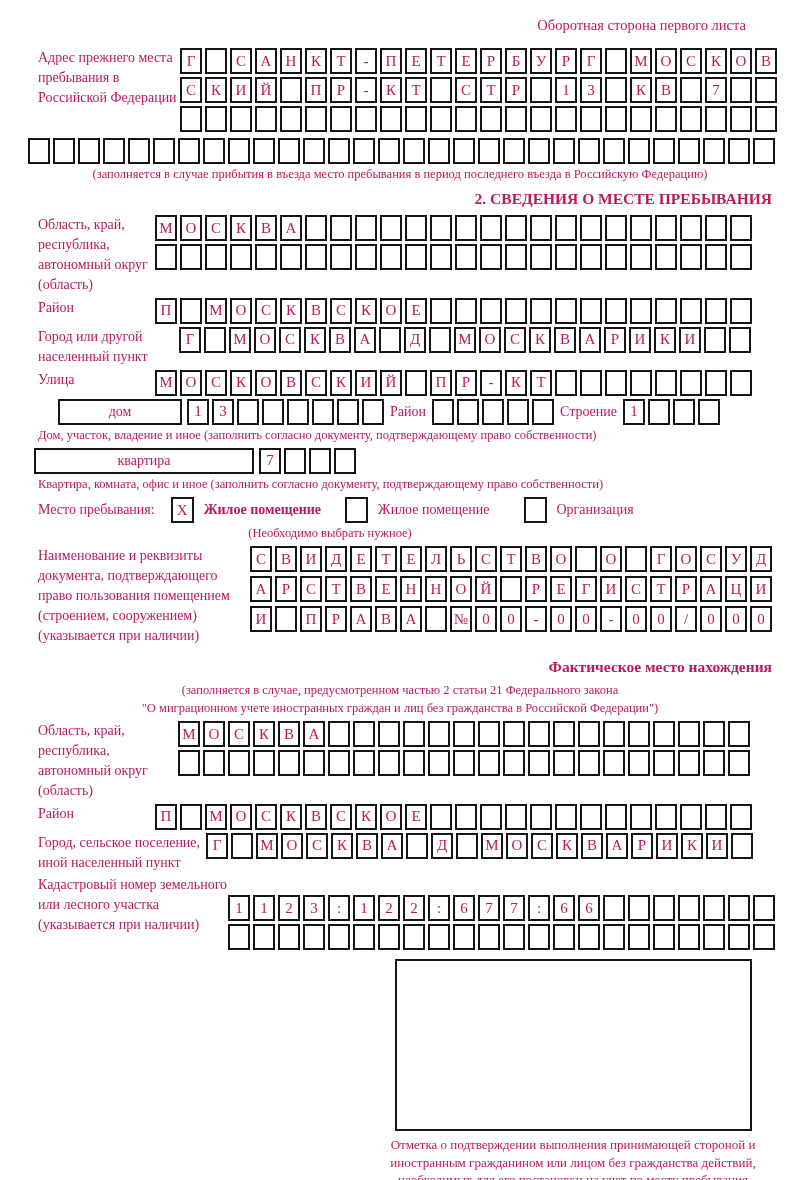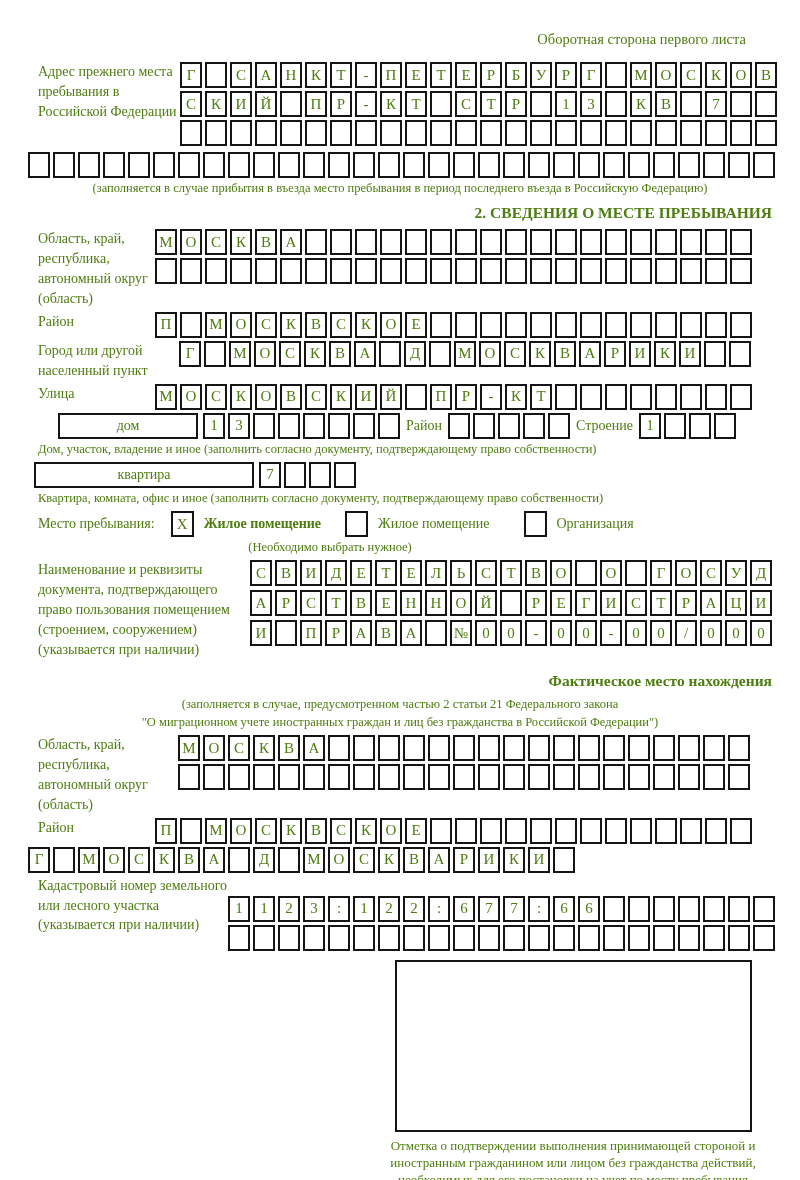--- a/index.html
+++ b/index.html
@@ -1,19 +1,19 @@
 <!DOCTYPE html>
 <html><head>
 <meta charset="utf-8">
 <style>
   html,body{margin:0;padding:0;background:#fff;}
   .page{
     width:800px;height:1180px;box-sizing:border-box;
-    padding:31px 28px 0 28px;overflow:hidden;
-    background:#fff;color:#4d7c0f;
+    padding:17px 28px 0 28px;overflow:hidden;
+    background:#fff;color:#be185d;
     font-family:"Liberation Serif","DejaVu Serif",serif;
     position:relative;
   }
   .side-note{text-align:right;padding-right:26px;font-size:14.5px;margin-bottom:14px;}
   .frow{display:flex;align-items:flex-start;margin-bottom:3px;}
   .flabel{box-sizing:border-box;padding-left:10px;font-size:14px;line-height:1.42;flex:0 0 auto;}
   .w152{width:152px;} .w127{width:127px;} .w151{width:151px;}
   .w222{width:222px;} .w150{width:150px;} .w178{width:178px;} .w200{width:200px;}
   .gridcol{display:flex;flex-direction:column;}
   .gridcol .cellrow{margin-bottom:3px;}
@@ -29,21 +29,21 @@
   .left{margin-left:10px;}
   .choose{width:604px;text-align:center;margin-top:0;}
   .sec-title{text-align:right;font-weight:bold;font-size:15.5px;margin:8px 0 7px 0;}
   .t2{margin:12px 0 6px 0;}
   .nm{margin-bottom:1px;}
   .house-row{display:flex;align-items:flex-start;margin:2px 0 2px 0;}
   .text-box{
     box-sizing:border-box;border:2px solid #151515;height:26px;flex:0 0 auto;
     display:flex;align-items:center;justify-content:center;font-size:14px;
   }
-  .house-box{width:140px;margin-left:30px;margin-right:5px;}
+  .house-box{width:124px;margin-left:30px;margin-right:5px;}
   .apt-box{width:220px;margin-left:6px;margin-right:5px;}
   .inline-label{font-size:14px;line-height:26px;margin:0 6px 0 3px;flex:0 0 auto;}
   .stay-row{display:flex;align-items:center;margin:4px 0 2px 0;}
   .stay-label{margin-left:10px;margin-right:16px;font-size:14px;flex:0 0 auto;}
   .checkbox{
     box-sizing:border-box;width:23px;height:26px;border:2px solid #151515;flex:0 0 auto;
     display:flex;align-items:center;justify-content:center;font-size:15px;margin-right:10px;
   }
   .opt{font-size:14px;flex:0 0 auto;}
   .opt1{margin-right:24px;font-weight:bold;} .opt2{margin-right:34px;}
@@ -540,20 +540,21 @@
         <span class="cell"></span>
         <span class="cell"></span>
         <span class="cell"></span>
         <span class="cell"></span>
         <span class="cell"></span>
         <span class="cell"></span>
       </div>
   </div>
 
   <div class="frow">
+    <div class="flabel w178">Город, сельское поселение, иной населенный пункт</div>
     <div class="cellrow">
         <span class="cell">Г</span>
         <span class="cell"></span>
         <span class="cell">М</span>
         <span class="cell">О</span>
         <span class="cell">С</span>
         <span class="cell">К</span>
         <span class="cell">В</span>
         <span class="cell">А</span>
         <span class="cell"></span>

